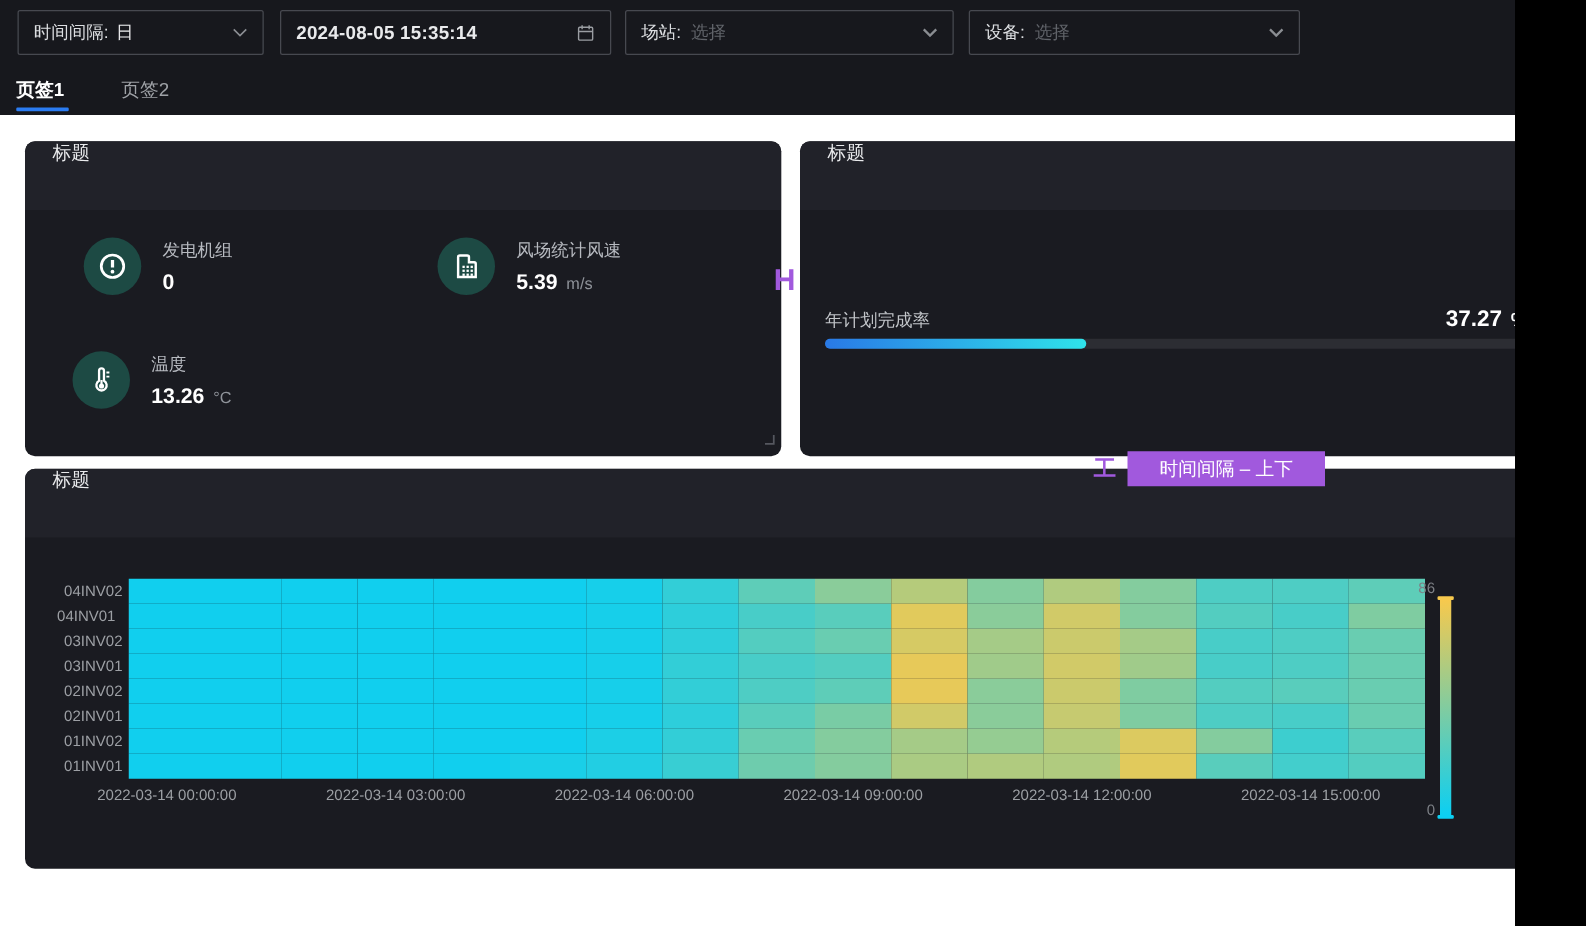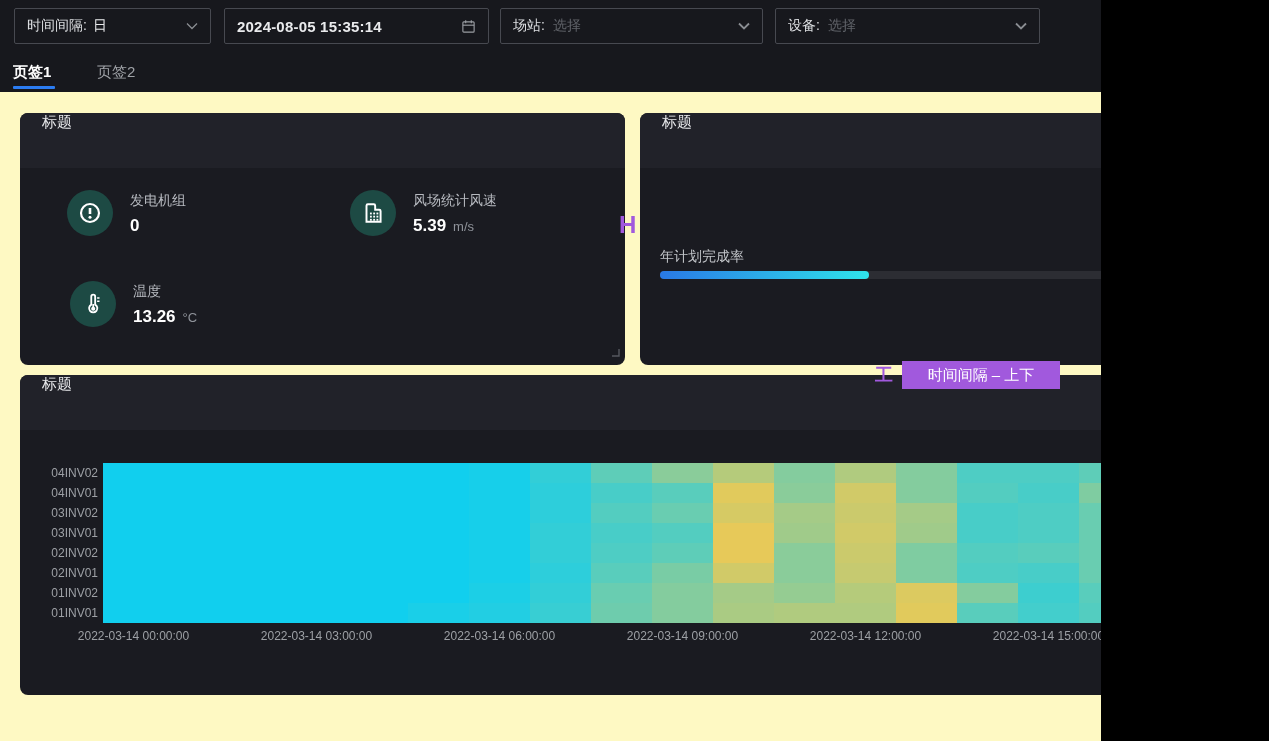--- a/index.html
+++ b/index.html
@@ -1,19 +1,19 @@
 <!DOCTYPE html>
 <html style="--accent: #2b7cf2; --purple: #a159dd; --iconbg: #1d4a44; --p-from: #2979e6; --p-to: #2fe3ea; --heat-min: #0ccff2; --heat-max: #f7c94d;"><head>
 <meta charset="utf-8">
 <style>
   * { margin:0; padding:0; box-sizing:border-box; }
   html,body { background:#000; }
   .page {
-    position:relative; width:1101px; height:741px; overflow:hidden;
-    background:#fef9c3; font-family:"Liberation Sans", sans-serif;
+    position:relative; width:1212px; height:741px; overflow:hidden;
+    background:#ffffff; font-family:"Liberation Sans", sans-serif;
     color:#e7e8ea;
   }
   
   .topbar { position:absolute; left:0; top:0; width:1269px; height:92px; background:#17181d; }
   .fbox {
     position:absolute; top:8px; height:36px; border:1px solid #474950; border-radius:2px;
     background:#17181d; display:flex; align-items:center; padding:0 12px; font-size:14px;
     cursor:pointer;
   }
   .fbox .lbl { color:#dcdee1; white-space:pre; }
@@ -156,21 +156,21 @@
       </div>
       <div class="stat-text">
         <div class="stat-label">风场统计风速</div>
         <div class="stat-valrow">
           <span class="stat-value">5.39</span>
           <span class="stat-unit">m/s</span>
         </div>
       </div>
     </div>
 
-    <div class="stat" style="left:50px;top:168px;">
+    <div class="stat" style="left:38px;top:168px;">
       <div class="stat-icon">
         <svg width="26" height="26" viewBox="0 0 24 24">
           <path d="M10.4 5.2 a1.8 1.8 0 0 1 3.6 0 v7.4 a3.8 3.8 0 1 1 -3.6 0 z" fill="none" stroke="#fff" stroke-width="1.7"></path>
           <circle cx="12.2" cy="16.4" r="1.9" fill="#fff"></circle>
           <line x1="12.2" y1="12" x2="12.2" y2="15" stroke="#fff" stroke-width="1.6"></line>
           <line x1="15.8" y1="6.5" x2="18" y2="6.5" stroke="#fff" stroke-width="1.4"></line>
           <line x1="15.8" y1="9.5" x2="18" y2="9.5" stroke="#fff" stroke-width="1.4"></line>
         </svg>
       </div>
       <div class="stat-text">
@@ -213,21 +213,21 @@
   <div class="ann-marker" style="left:875px;top:363px;font-size:18px;">工</div>
   <div class="ann-box" style="left:902px;top:361px;width:158px;height:28px;">时间间隔 – 上下</div>
 
   <div class="card" style="left:20px;top:375px;width:1220px;height:320px;">
     <div class="card-header">
       <span class="card-title">标题</span>
     </div>
 
     <div id="hm-ylabs">
         <div class="hm-ylab" style="top: 88px;">04INV02</div>
-        <div class="hm-ylab" style="top: 108px;">04INV01</div>
+        <div class="hm-ylab" style="top: 108px; text-align: center;">04INV01</div>
         <div class="hm-ylab" style="top: 128px;">03INV02</div>
         <div class="hm-ylab" style="top: 148px;">03INV01</div>
         <div class="hm-ylab" style="top: 168px;">02INV02</div>
         <div class="hm-ylab" style="top: 188px;">02INV01</div>
         <div class="hm-ylab" style="top: 208px;">01INV02</div>
         <div class="hm-ylab" style="top: 228px;">01INV01</div>
       </div>
     <div class="hm-grid" id="hm-grid">
         <div class="hm-cell" style="left: 0px; top: 0px; background: rgb(17, 207, 238);"></div>
         <div class="hm-cell" style="left: 61px; top: 0px; background: rgb(17, 207, 238);"></div>

